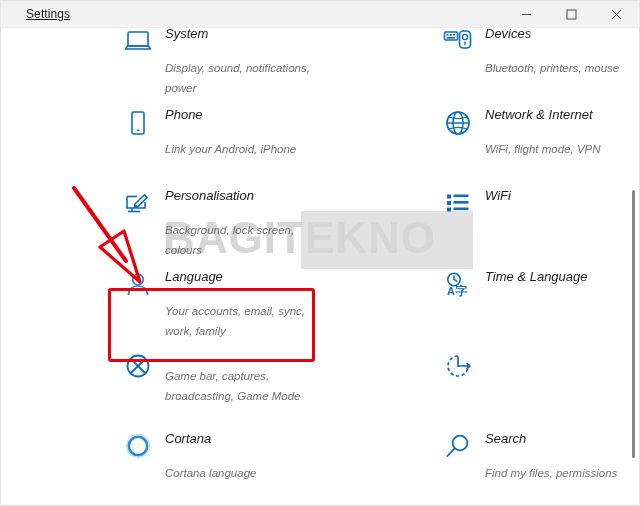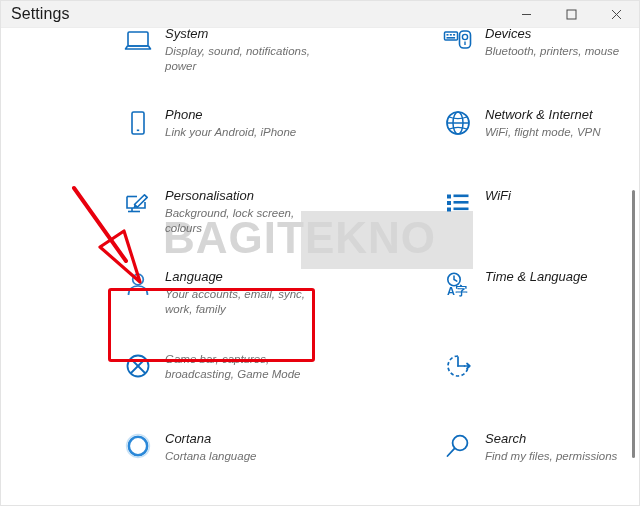--- a/index.html
+++ b/index.html
@@ -31,25 +31,26 @@
     height: 27px;
     min-height: 27px;
     background: #f2f2f2;
     display: flex;
     align-items: center;
     justify-content: space-between;
     border-bottom: 1px solid #ededed;
     box-sizing: border-box;
   }
   #titlebar-title {
-    font-size: 16px;
+    font-size: 12px;
     color: #1b1b1b;
-    padding-left: 10px;
+    padding-left: 25px;
     letter-spacing: 0.1px;
     white-space: nowrap;
+    text-decoration: underline;
   }
   #window-controls {
     display: flex;
     height: 27px;
   }
   .wc-btn {
     width: 45px;
     height: 27px;
     display: flex;
     align-items: center;
@@ -106,22 +107,22 @@
   }
   .tile-title {
     font-size: 13px;
     color: #1b1b1b;
     line-height: 16px;
     white-space: nowrap;
   }
   .tile-sub {
     font-size: 11.5px;
     color: #707070;
-    line-height: 15px;
-    margin-top: 2px;
+    line-height: 20px;
+    margin-top: 16px;
     max-width: 150px;
   }
 
   
   #watermark-box {
     position: absolute;
     left: 300px;
     top: 183px;
     width: 172px;
     height: 58px;

